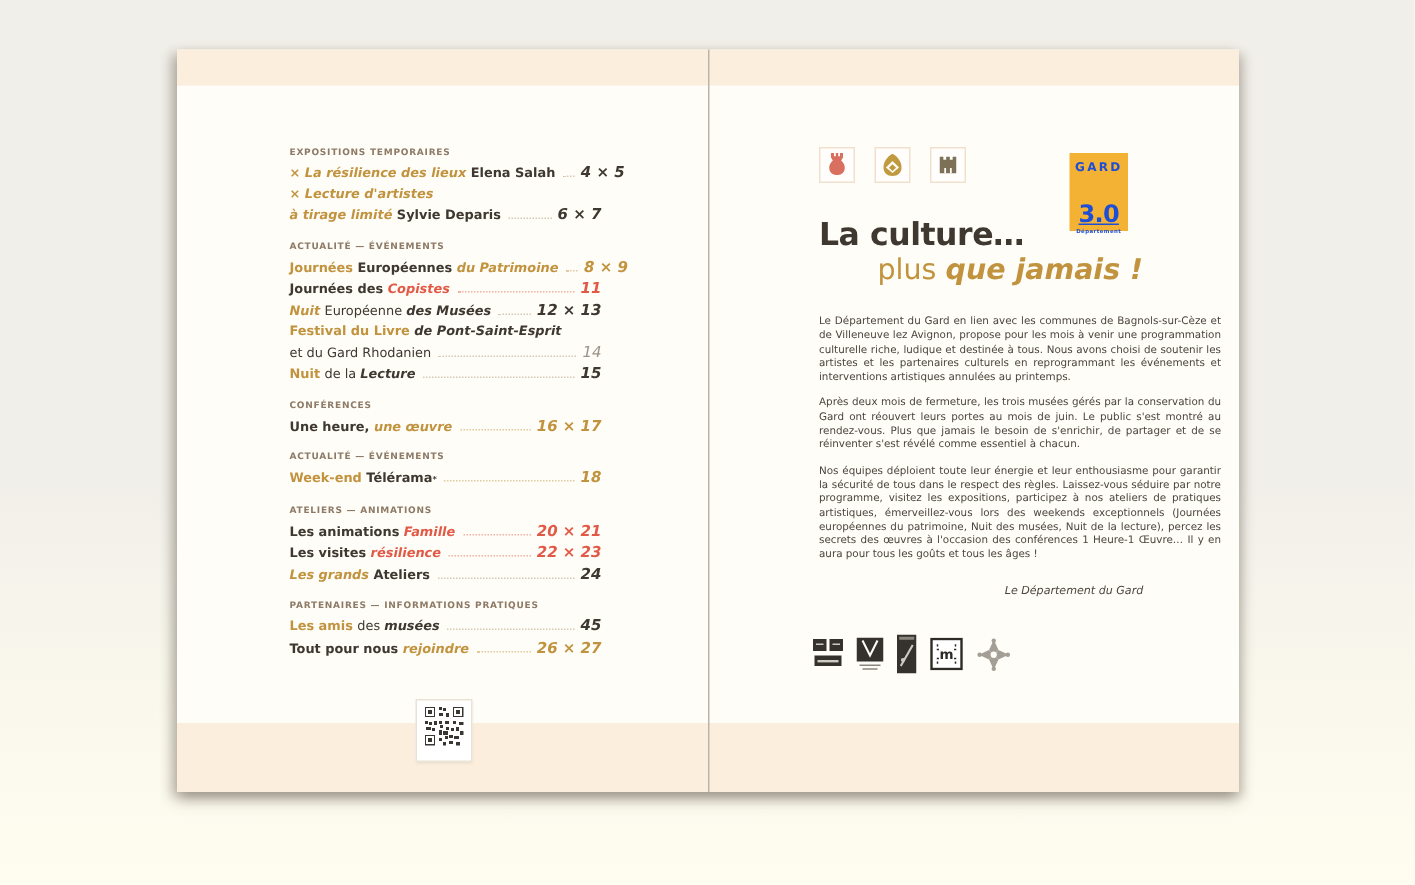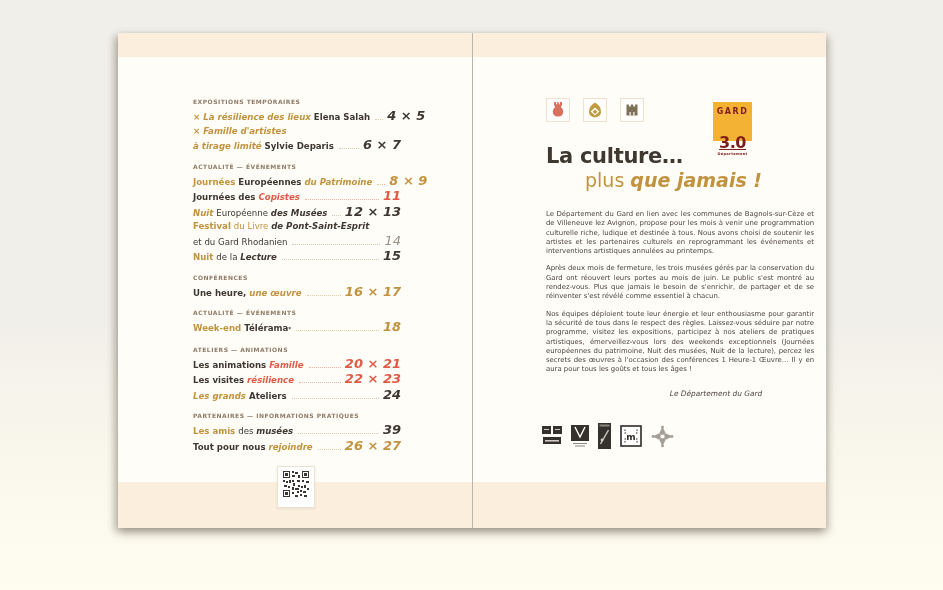--- a/index.html
+++ b/index.html
@@ -26,47 +26,47 @@
   .toc{position:absolute;left:75px;top:65px;width:208px;}
   .toc-header{
     font-size:6px;font-weight:700;letter-spacing:.5px;color:var(--section);
     margin:0 0 4px 0;
   }
   .toc-header:not(:first-child){margin-top:9px;}
   .toc-line{display:flex;align-items:baseline;font-size:8.6px;line-height:13.5px;white-space:nowrap;}
   .seg{white-space:pre;}
   .gold{color:var(--gold);font-weight:700;}
   .gold-i{color:var(--gold);font-weight:700;font-style:italic;}
-  .gold-r{color:var(--gold);font-weight:400;}
+  .gold-r{color:var(--gold);font-weight:700;}
   .dark{color:var(--dark);font-weight:700;}
   .dark-r{color:var(--dark);font-weight:400;}
   .dark-i{color:var(--dark);font-weight:700;font-style:italic;}
   .salmon-i{color:var(--salmon);font-weight:700;font-style:italic;}
   .muted-i{color:#9a938a;font-weight:400;font-style:italic;}
   .sup{font-size:5.5px;vertical-align:top;font-weight:700;color:var(--dark);}
   .leader{flex:1;border-bottom:1px dotted #d5c9b6;margin:0 4px 2px 5px;min-width:8px;}
   .leader.tone-gold{border-color:#e0c9a0;}
   .leader.tone-salmon{border-color:#f0b2a4;}
-  .pnum{font-size:13px;white-space:nowrap;}
+  .pnum{font-size:10px;white-space:nowrap;}
 
   .qr-box{
     position:absolute;left:159px;top:433px;width:38px;height:42px;background:#ffffff;
     border:1px solid #e9e2d5;box-shadow:0 1px 2px rgba(120,110,95,.12);
     display:flex;justify-content:center;padding-top:4px;
   }
 
   
   .museum-icons{position:absolute;left:428px;top:65px;display:flex;gap:13px;}
   .icon-box{
     width:24px;height:24px;background:#fffefc;border:1px solid #f1e0ce;
     display:flex;align-items:center;justify-content:center;
   }
   .gard-logo{
-    position:absolute;left:595px;top:69px;width:39px;height:39px;background:var(--gardyellow);
-    color:#7f1d1d;text-align:center;line-height:1;
+    position:absolute;left:595px;top:69px;width:39px;height:52px;background:var(--gardyellow);
+    color:#1d4ed8;text-align:center;line-height:1;
   }
   .gard-line1{font-size:8px;font-weight:700;letter-spacing:1.5px;margin-top:6px;}
   .gard-line2{font-size:16px;font-weight:700;letter-spacing:-.5px;margin-top:19px;text-decoration:underline;}
   .gard-line3{font-size:3.6px;font-weight:700;margin-top:2px;letter-spacing:.3px;}
 
   .title{position:absolute;left:428px;top:112px;line-height:1.1;}
   .title-line1{font-size:21px;font-weight:700;color:var(--dark);letter-spacing:-.3px;}
   .title-line2{margin-left:39px;font-size:19px;color:var(--gold);margin-top:2px;text-align:right;}
   .t-plain{font-weight:400;}
   .t-italic{font-weight:700;font-style:italic;}
@@ -91,21 +91,21 @@
   <div>
     <div class="toc">
         <div class="toc-header">EXPOSITIONS TEMPORAIRES</div>
         <div class="toc-line">
           <span class="seg gold-i">× La résilience des lieux </span>
           <span class="seg dark">Elena Salah</span>
           <span class="leader"></span>
           <span class="pnum dark-i">4 × 5</span>
         </div>
         <div class="toc-line">
-          <span class="seg gold-i">× Famille d'artistes</span>
+          <span class="seg gold-i">× Lecture d'artistes</span>
         </div>
         <div class="toc-line">
           <span class="seg gold-i">à tirage limité </span>
           <span class="seg dark">Sylvie Deparis</span>
           <span class="leader"></span>
           <span class="pnum dark-i">6 × 7</span>
         </div>
         <div class="toc-header">ACTUALITÉ — ÉVÉNEMENTS</div>
         <div class="toc-line">
           <span class="seg gold">Journées </span>
@@ -177,21 +177,21 @@
           <span class="seg dark">Ateliers</span>
           <span class="leader"></span>
           <span class="pnum dark-i">24</span>
         </div>
         <div class="toc-header">PARTENAIRES — INFORMATIONS PRATIQUES</div>
         <div class="toc-line">
           <span class="seg gold">Les amis </span>
           <span class="seg dark-r">des </span>
           <span class="seg dark-i">musées</span>
           <span class="leader"></span>
-          <span class="pnum dark-i">39</span>
+          <span class="pnum dark-i">45</span>
         </div>
         <div class="toc-line">
           <span class="seg dark">Tout pour nous </span>
           <span class="seg gold-i">rejoindre</span>
           <span class="leader tone-gold"></span>
           <span class="pnum gold-i">26 × 27</span>
         </div>
       </div>
     <div class="qr-box">
       <svg width="26" height="26" viewBox="0 0 25 25" shape-rendering="crispEdges">

